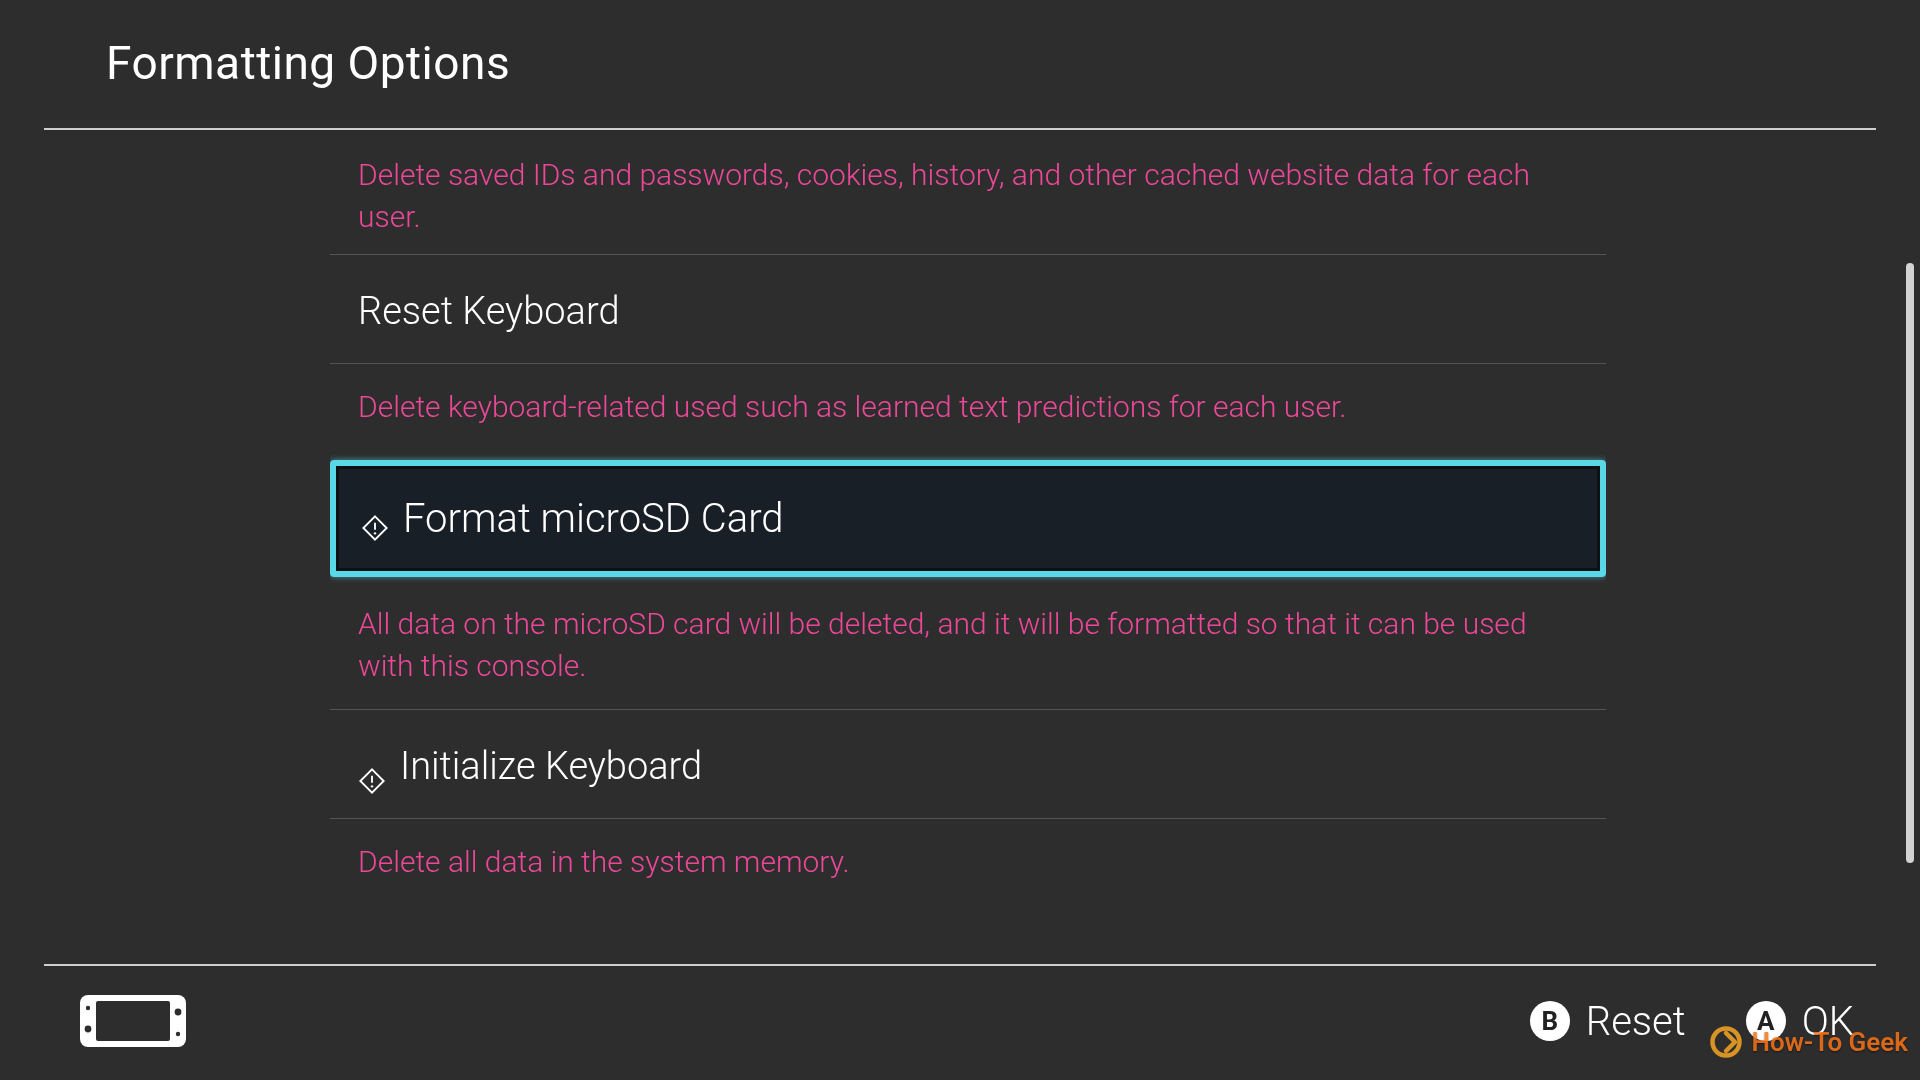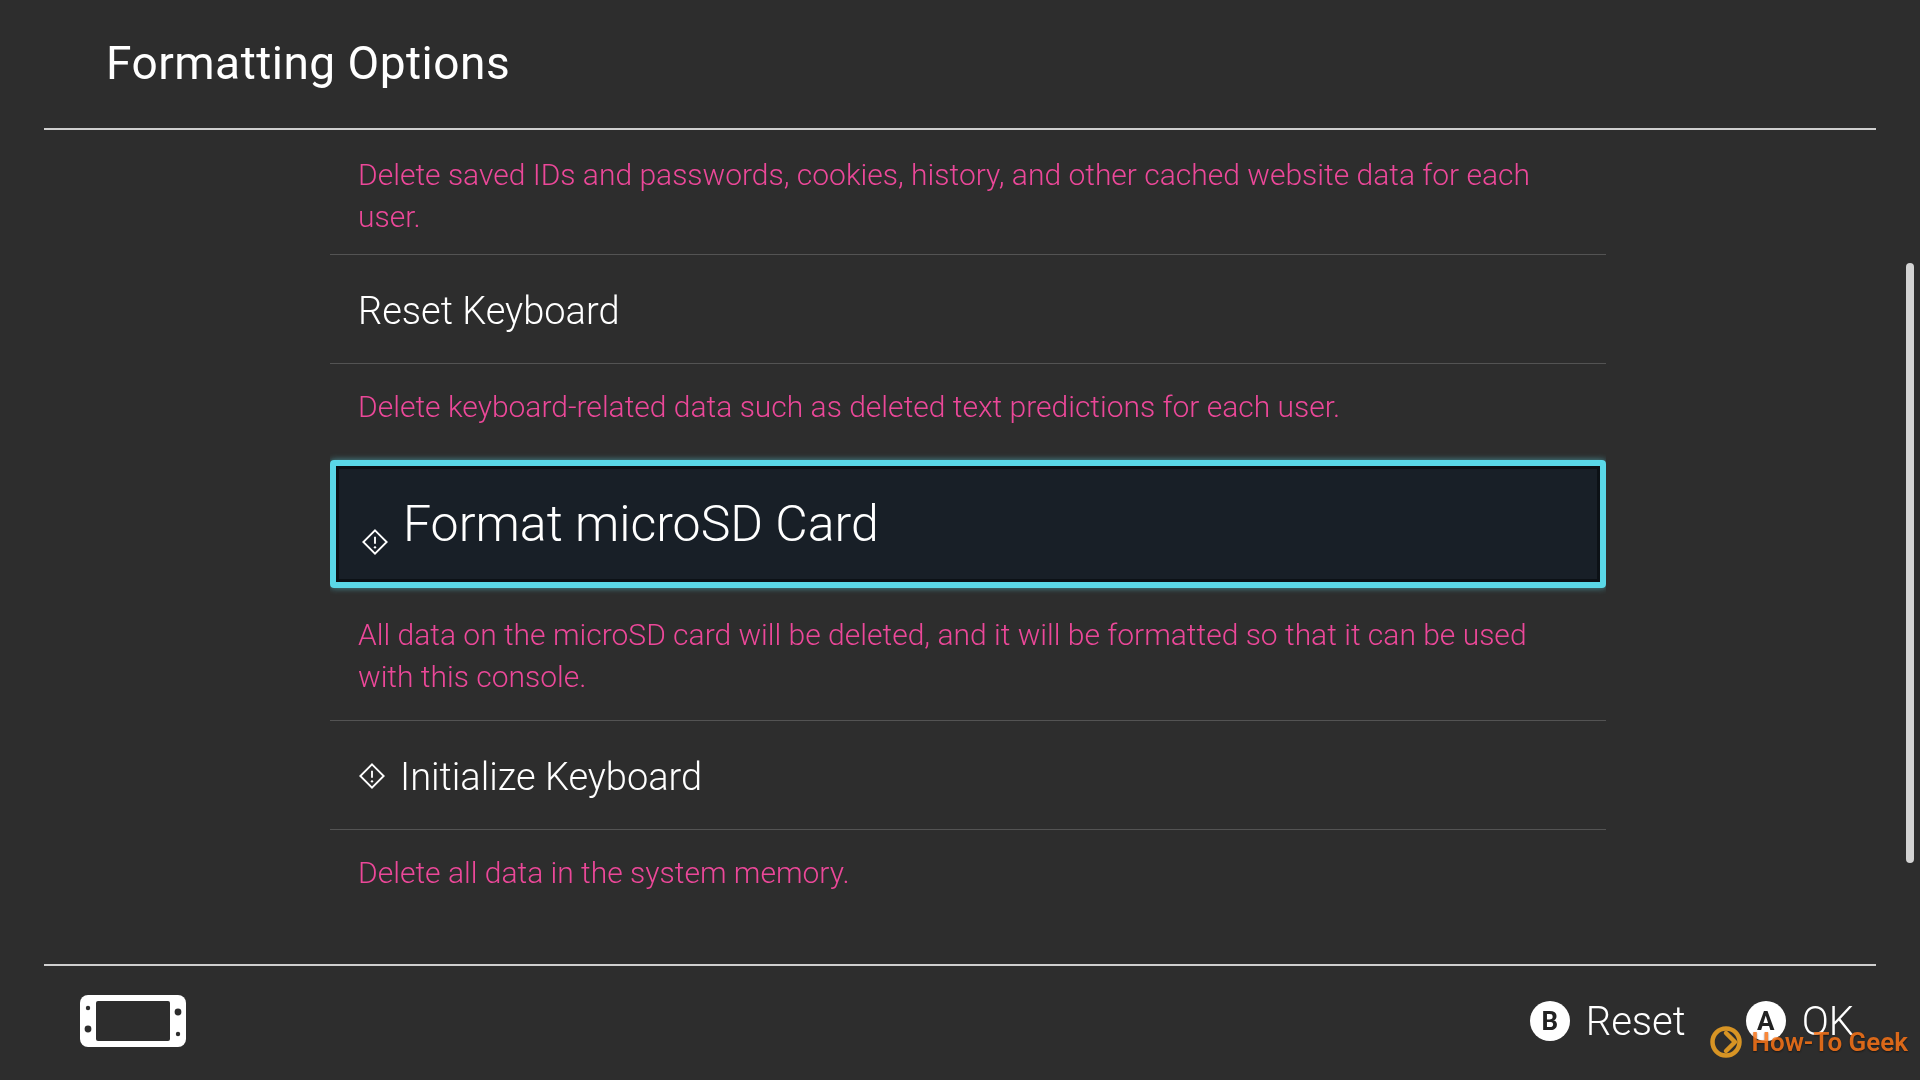--- a/index.html
+++ b/index.html
@@ -65,21 +65,21 @@
     line-height: 1.4;
     color: #ec4899;
     padding: 22px 28px 16px 28px;
   }
   .option-title-row {
     width: 100%;
     padding: 34px 28px 30px 28px;
     font-size: 38px;
     color: var(--text);
     display: flex;
-    align-items: flex-start;
+    align-items: flex-end;
     gap: 14px;
   }
   .divider {
     width: 100%;
     height: 1px;
     background: var(--divider);
   }
 
   
   .diamond-icon {
@@ -95,21 +95,21 @@
   }
   .focused-outer {
     border: 6px solid var(--focus);
     border-radius: 4px;
     box-shadow: 0 0 6px rgba(90,216,232,0.6), inset 0 0 4px rgba(90,216,232,0.4);
   }
   .focused-inner {
     background: var(--focus-inner);
     border: 3px solid #0c1116;
     padding: 26px 22px 26px 22px;
-    font-size: 50px;
+    font-size: 40px;
     color: var(--text);
     display: flex;
     align-items: center;
     gap: 14px;
   }
 
   
   .scroll-track {
     position: absolute;
     right: 6px;
@@ -203,21 +203,21 @@
       <div class="option-desc">Delete saved IDs and passwords, cookies, history, and other cached website data for each user.</div>
     </div>
 
     <div class="divider"></div>
 
     <div class="option-block">
       <div class="option-title-row">
         <span>Reset Keyboard</span>
       </div>
       <div class="divider"></div>
-      <div class="option-desc">Delete keyboard-related data such as deleted text predictions for each user.</div>
+      <div class="option-desc">Delete keyboard-related used such as learned text predictions for each user.</div>
     </div>
 
     <div class="option-block focused-wrap" style="margin-top:10px;">
       <div class="focused-outer">
         <div class="focused-inner">
           <span class="diamond-icon">
             <svg viewBox="0 0 24 24" fill="none" stroke="#ffffff" stroke-width="1.6">
               <path d="M12 2 L22 12 L12 22 L2 12 Z"></path>
               <line x1="12" y1="7.5" x2="12" y2="13.5"></line>
               <circle cx="12" cy="16.6" r="1" fill="#ffffff" stroke="none"></circle>

